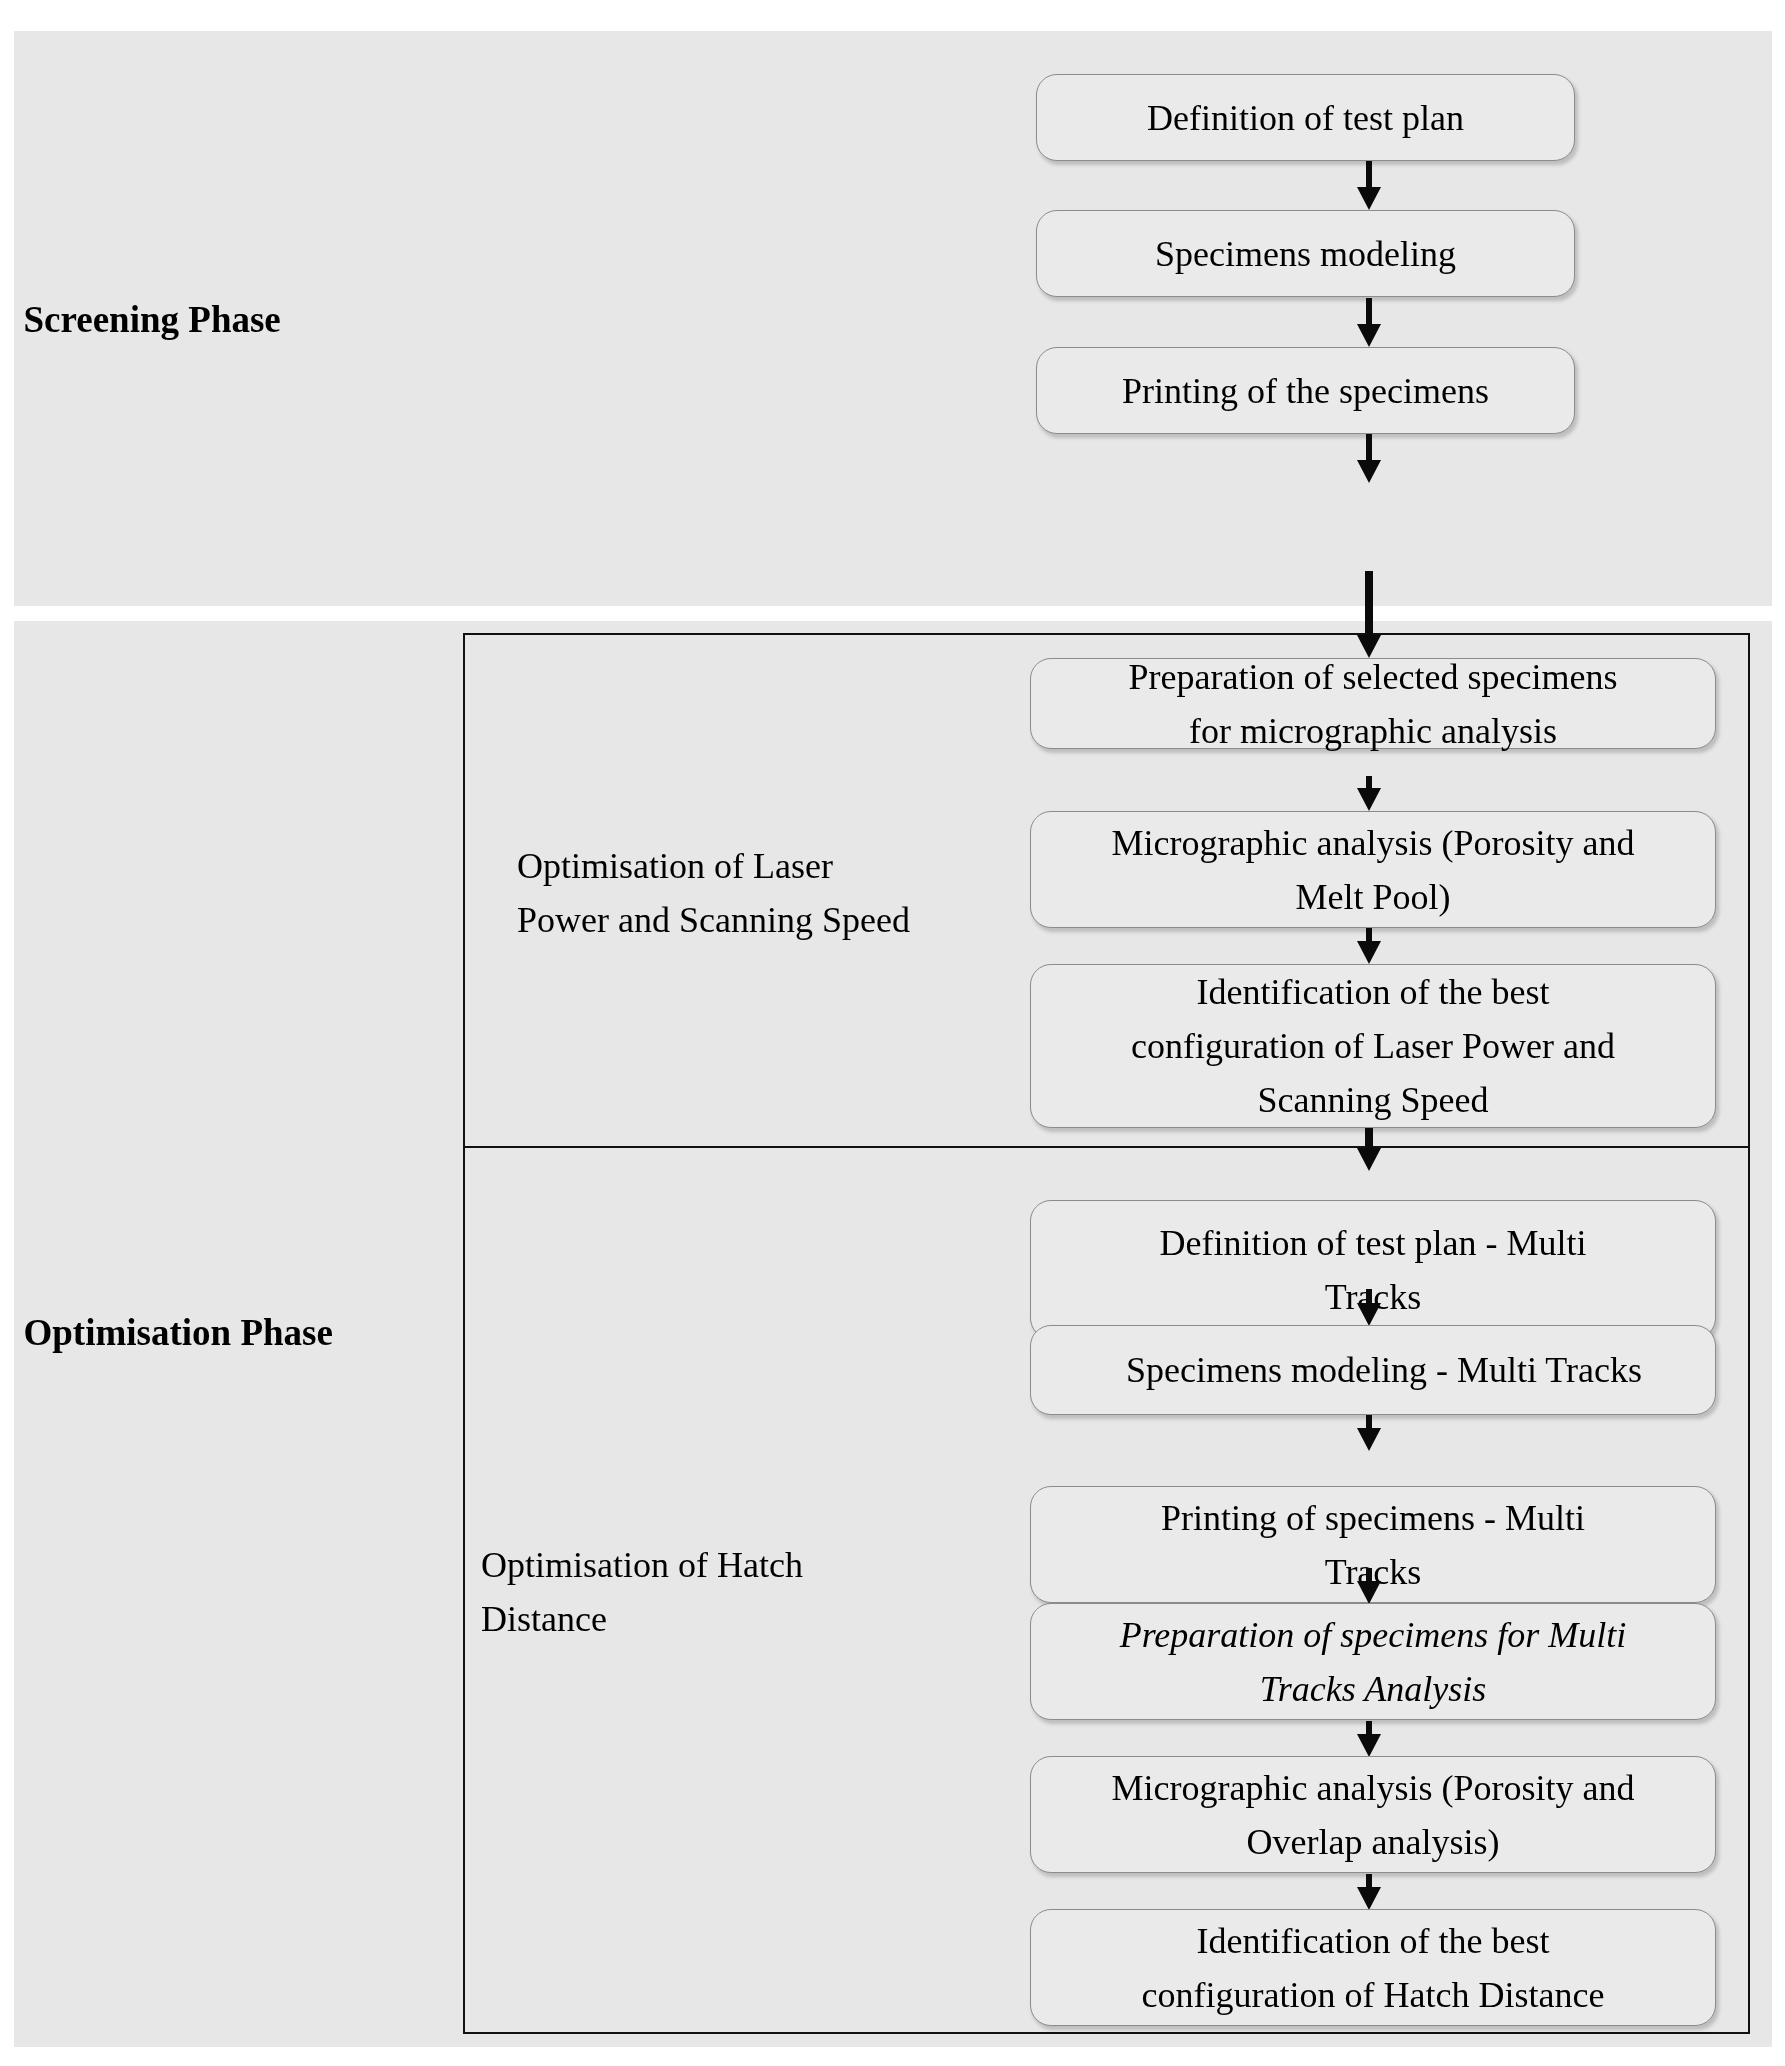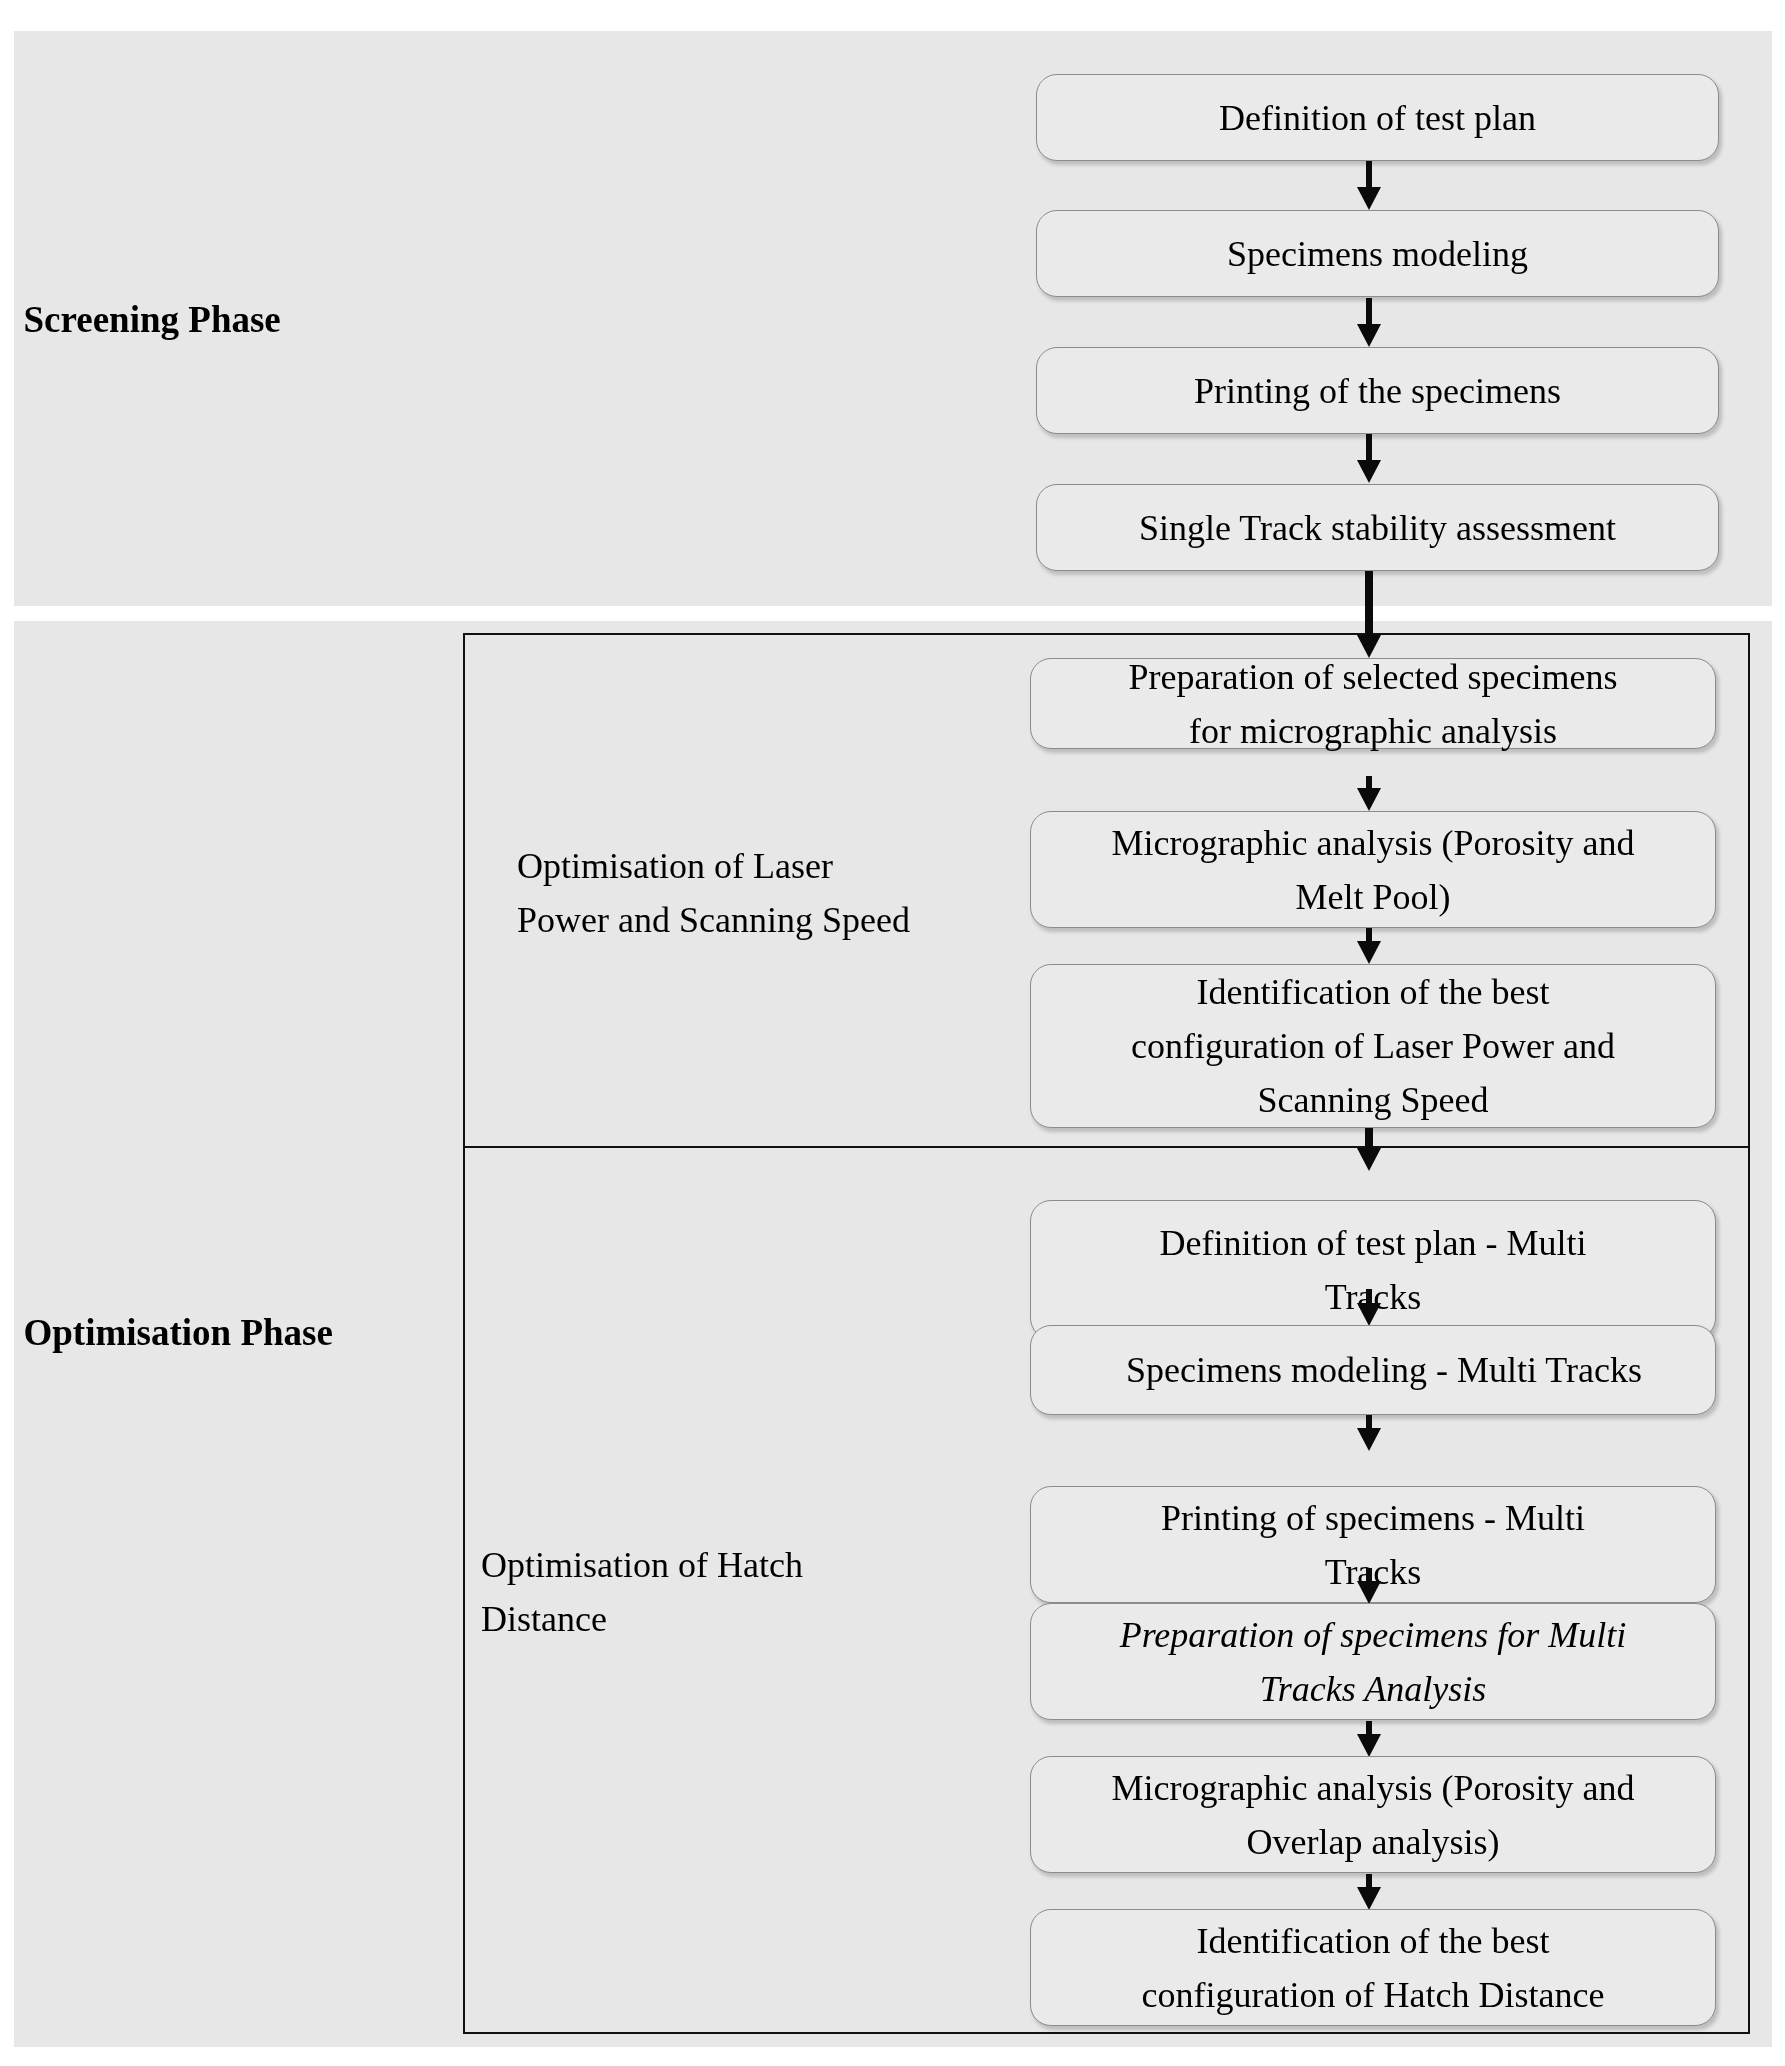--- a/index.html
+++ b/index.html
@@ -72,21 +72,21 @@
     box-shadow: 2.7px 3.3px 3.8px rgba(0,0,0,0.18);
     display: flex;
     align-items: center;
     justify-content: center;
     text-align: center;
     font-size: 36px;
     line-height: 1.5;
     padding: 0 22px;
     white-space: pre-line;
   }
-  .node-s { left: 1036px; width: 683px; }
+  .node-s { left: 1036px; width: 539px; }
   .node-o { left: 1030px; width: 686px; }
 
   .arrow {
     position: absolute;
     left: 1357px;
     width: 24px;
   }
   .arrow .stem {
     position: absolute;
     left: 8.7px;
@@ -137,21 +137,20 @@
       <div class="stem" style="height:26px;"></div>
       <div class="head"></div>
     </div>
 
   <div class="node node-s" style="top:347px;height:87px;text-align:right;"><span>Printing of the specimens</span></div>
   <div class="arrow" style="top:434px;height:49px;">
       <div class="stem" style="height:26px;"></div>
       <div class="head"></div>
     </div>
 
-  <div class="node node-s" style="top:484px;height:87px;"><span>Single Track stability assessment</span></div>
 
   <div class="arrow arrow-long" style="top:571px;height:87px;">
       <div class="stem" style="height:64px;"></div>
       <div class="head"></div>
     </div>
 
   <div class="node node-o" style="top:658px;height:91px;"><span>Preparation of selected specimens
 for micrographic analysis</span></div>
   <div class="arrow" style="top:776px;height:35px;">
       <div class="stem" style="height:12px;"></div>

